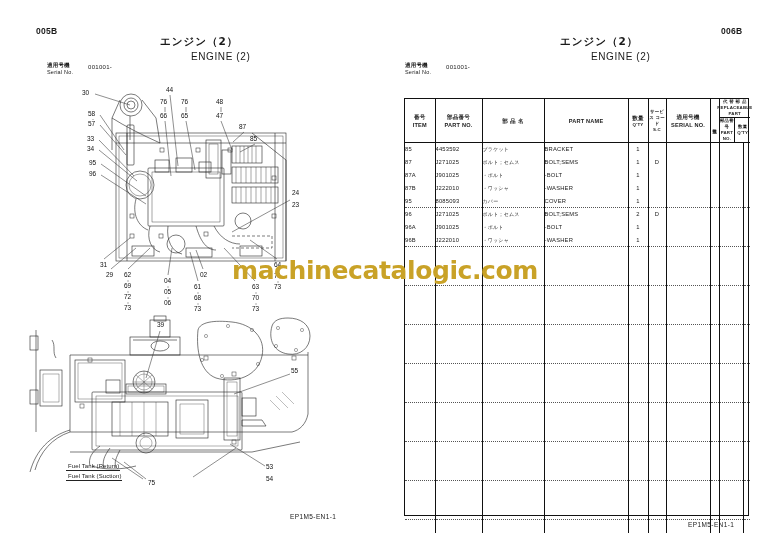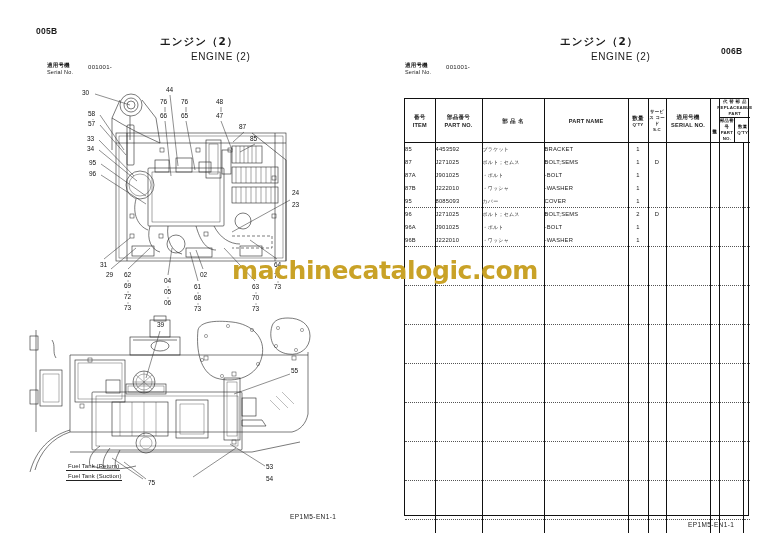--- a/index.html
+++ b/index.html
@@ -393,21 +393,21 @@
     <div class="cal" style="left:148px;top:480px;">75</div>
 
     <div class="ftlabel" style="left:66px;top:463px;">Fuel Tank (Return)</div>
     <div class="ftlabel" style="left:66px;top:473px;">Fuel Tank (Suction)</div>
 
     <div class="t footer-code" style="left:290px;top:514px;">EP1M5-EN1-1</div>
   </div>
 
   <div id="right-page">
 
-    <div class="t page-no" style="left:337px;top:27px;margin-top:20px;">006B</div>
+    <div class="t page-no" style="left:337px;top:27px;">006B</div>
 
     <div class="t title-jp jp" style="left:176px;top:36px;">エンジン（2）</div>
     <div class="t title-en" style="left:183px;top:52px;">ENGINE (2)</div>
 
     <div class="t serial-jp jp" style="left:21px;top:63px;">適用号機</div>
     <div class="t serial-en" style="left:21px;top:70px;">Serial No.</div>
     <div class="t serial-val" style="left:62px;top:64px;">001001-</div>
 
     <div id="parts-table">
       <table class="pt">

